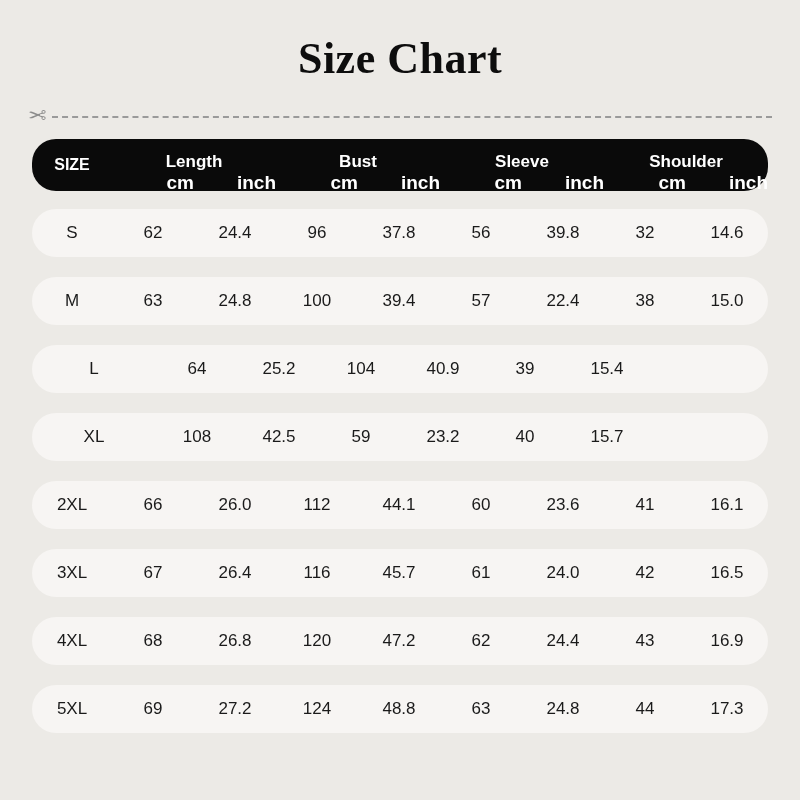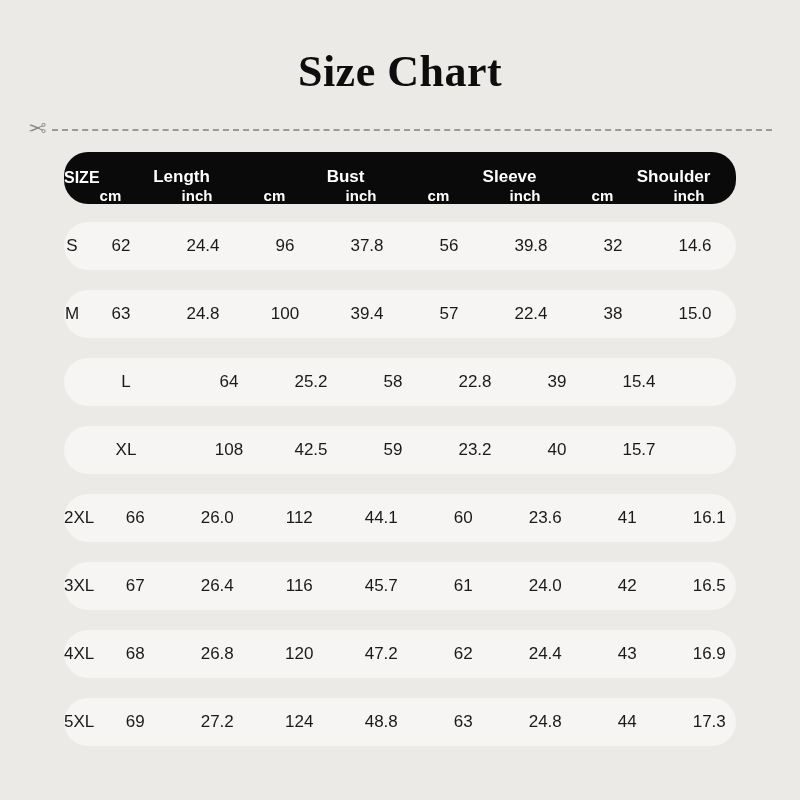--- a/index.html
+++ b/index.html
@@ -20,21 +20,21 @@
     height: 800px;
     box-sizing: border-box;
   }
   .title {
     text-align: center;
     font-family: "Liberation Serif", serif;
     font-weight: bold;
     font-size: 44px;
     letter-spacing: 0.5px;
     color: #0d0d0d;
-    padding-top: 48px;
+    padding-top: 35px;
     line-height: 1.1;
   }
   .cut-row {
     position: relative;
     height: 34px;
     margin-top: 16px;
     display: flex;
     align-items: center;
     padding-left: 28px;
     padding-right: 28px;
@@ -47,21 +47,21 @@
     margin-right: 6px;
     user-select: none;
   }
   .dashes {
     flex: 1;
     height: 0;
     border-top: 2px dashed #9a9a9a;
     margin-top: 2px;
   }
   .table-wrap {
-    padding: 0 64px;
+    padding: 0 32px;
     margin-top: 6px;
   }
   .row {
     display: flex;
     align-items: center;
     height: 48px;
     border-radius: 24px;
     margin-bottom: 20px;
     box-sizing: border-box;
   }
@@ -89,22 +89,22 @@
     font-weight: bold;
     line-height: 1.05;
     margin-bottom: 1px;
   }
   .hdr-group .g-units {
     display: flex;
     width: 164px;
   }
   .hdr-group .g-units span {
     width: 82px;
-    text-align: left;
-    font-size: 15px;
+    text-align: right;
+    font-size: 19px;
     font-weight: bold;
   }
   .hdr-size {
     width: 124px;
     text-align: center;
     font-size: 16px;
     font-weight: bold;
   }
   .row.data .v-size {
     width: 124px;
@@ -211,22 +211,22 @@
       </div>
     </div>
 
     <div class="row data">
       <div class="v-size">L</div>
       <div class="v-group">
         <span>64</span>
         <span>25.2</span>
       </div>
       <div class="v-group">
-        <span>58</span>
-        <span>22.8</span>
+        <span>104</span>
+        <span>40.9</span>
       </div>
       <div class="v-group">
         <span>39</span>
         <span>15.4</span>
       </div>
     </div>
 
     <div class="row data">
       <div class="v-size">XL</div>
       <div class="v-group">

